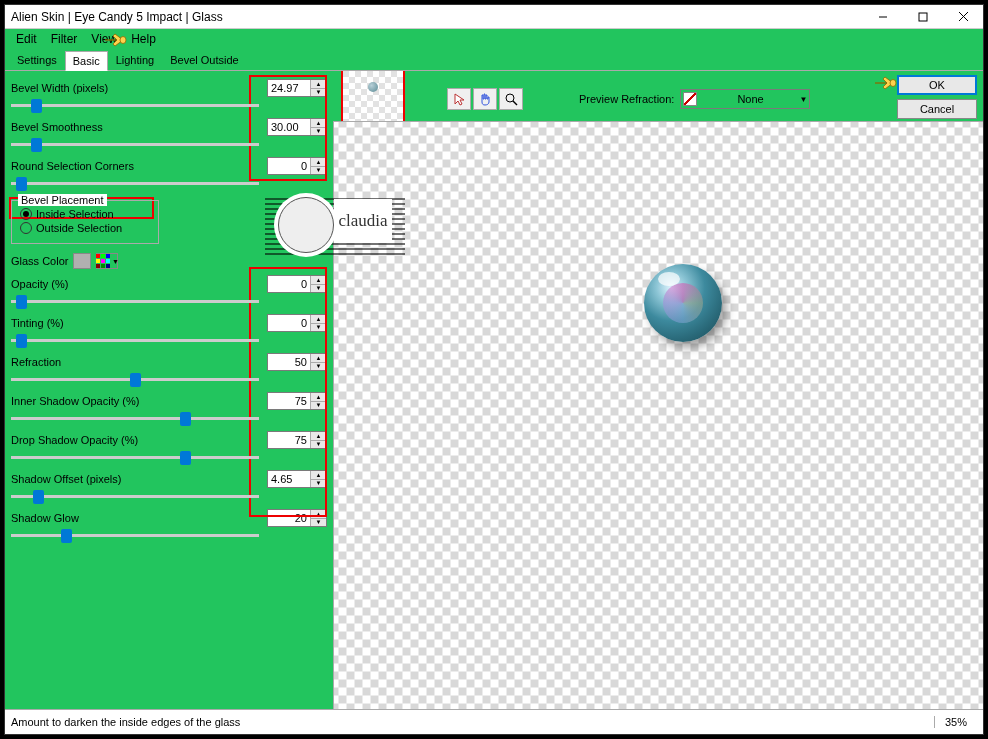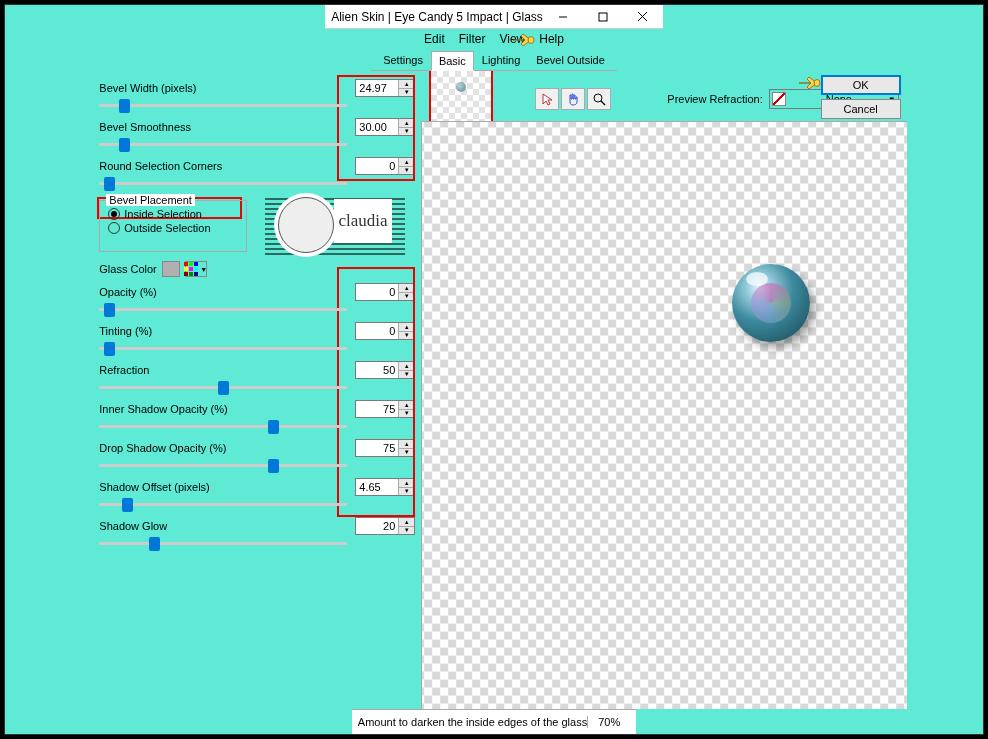--- a/index.html
+++ b/index.html
@@ -1,42 +1,42 @@
 <!DOCTYPE html>
 <html><head>
 <meta charset="utf-8">
 <style>
 * { box-sizing: border-box; margin: 0; padding: 0; }
 body { font-family: Tahoma, Arial, sans-serif; font-size: 11px; background: #000; }
 .outer { width: 988px; height: 739px; background: #000; position: relative; }
-.window { position: absolute; left: 4px; top: 4px; width: 980px; height: 731px; background: #5eead4; border: 1px solid #333; display: flex; flex-direction: column; align-items: center; }
+.window { position: absolute; left: 4px; top: 4px; width: 980px; height: 731px; background: #22c55e; border: 1px solid #333; display: flex; flex-direction: column; }
 .titlebar { height: 24px; background: #fff; display: flex; align-items: center; padding: 0 0 0 6px; border-bottom: 1px solid #ccc; }
 .titlebar .title { flex: 1; font-size: 12px; color: #000; }
 .titlebar .ctl { width: 40px; height: 22px; display: flex; align-items: center; justify-content: center; cursor: pointer; }
 .menubar { height: 20px; display: flex; align-items: center; padding: 0 4px; position: relative; }
 .menubar .menu { padding: 2px 7px; cursor: pointer; font-size: 12px; }
 .cursor-hand { position: absolute; left: 98px; top: 1px; pointer-events: none; z-index: 10; }
 .tabbar { height: 22px; display: flex; align-items: flex-end; padding: 0 4px; border-bottom: 1px solid #aaa; }
 .tabbar .tab { padding: 3px 7px; border: 1px solid transparent; cursor: pointer; font-size: 11px; }
 .tabbar .tab.act { border: 1px solid #aaa; border-bottom: 1px solid #fff; background: #fff; position: relative; top: 1px; }
 .content { flex: 1; display: flex; overflow: hidden; }
-.left-panel { width: 328px; padding: 8px 6px 0 6px; display: flex; flex-direction: column; gap: 3px; position: relative; margin-left: 12px; }
+.left-panel { width: 328px; padding: 8px 6px 0 6px; display: flex; flex-direction: column; gap: 3px; position: relative; }
 .right-panel { flex: 1; display: flex; flex-direction: column; position: relative; }
 .redbox { border: 2px solid #e00; position: absolute; pointer-events: none; }
 .param-row { display: flex; flex-direction: column; gap: 2px; margin-bottom: 2px; }
 .param-row .top { display: flex; align-items: center; }
 .param-row .lbl { flex: 1; font-size: 11px; }
 .spinbox { display: flex; width: 60px; height: 18px; border: 1px solid #7a7a7a; }
 .spinbox input { width: 42px; border: none; outline: none; font-size: 11px; padding: 0 3px; }
 .spinbox .arrows { width: 16px; display: flex; flex-direction: column; border-left: 1px solid #aaa; }
 .spinbox .arrows span { flex: 1; display: flex; align-items: center; justify-content: center; font-size: 6px; cursor: pointer; background: #e8e8e8; line-height: 1; }
 .spinbox .arrows span:first-child { border-bottom: 1px solid #aaa; }
 .slider { height: 14px; background: linear-gradient(to bottom, transparent 5px, #ccc 5px, #ccc 8px, transparent 8px); position: relative; margin-right: 68px; }
 .slider .thumb { position: absolute; width: 11px; height: 14px; background: #0078d7; top: 0; border-radius: 2px; cursor: pointer; }
-.groupbox { border: 1px solid #aaa; padding: 6px 8px 16px 8px; margin-top: 4px; position: relative; }
+.groupbox { border: 1px solid #aaa; padding: 6px 8px 8px 8px; margin-top: 4px; position: relative; }
 .groupbox .legend { position: absolute; top: -7px; left: 6px; background: #fff; padding: 0 3px; font-size: 11px; }
 .radio-row { display: flex; align-items: center; gap: 4px; padding: 1px 0; cursor: pointer; }
 .radio-row .radio { width: 12px; height: 12px; border: 1px solid #333; border-radius: 50%; display: flex; align-items: center; justify-content: center; }
 .radio-row .radio.sel::after { content: ''; width: 6px; height: 6px; background: #000; border-radius: 50%; }
 .color-row { display: flex; align-items: center; gap: 5px; margin: 6px 0 3px 0; }
 .color-swatch { width: 18px; height: 16px; border: 1px solid #888; background: #b0b0b0; cursor: pointer; display:inline-block; }
 .color-picker { width: 22px; height: 16px; border: 1px solid #888; cursor: pointer; display: flex; align-items: center; justify-content: center; }
 .color-grid { display: grid; grid-template-columns: repeat(3,4px); grid-template-rows: repeat(3,4px); gap:1px;}
 .color-grid span:nth-child(1){background:#f00;} .color-grid span:nth-child(2){background:#0f0;} .color-grid span:nth-child(3){background:#00f;}
 .color-grid span:nth-child(4){background:#ff0;} .color-grid span:nth-child(5){background:#f0f;} .color-grid span:nth-child(6){background:#0ff;}
@@ -365,17 +365,17 @@
 
   <div class="watermark">
     <div class="stripes"></div>
     <div class="circ"></div>
     <span class="txt">claudia</span>
   </div>
 
   <div class="statusbar">
     <span>Amount to darken the inside edges of the glass</span>
     <span class="sp"></span>
-    <span class="zoom">70%</span>
+    <span class="zoom">35%</span>
   </div>
 
 </div>
 </div>
 
 </body></html>

